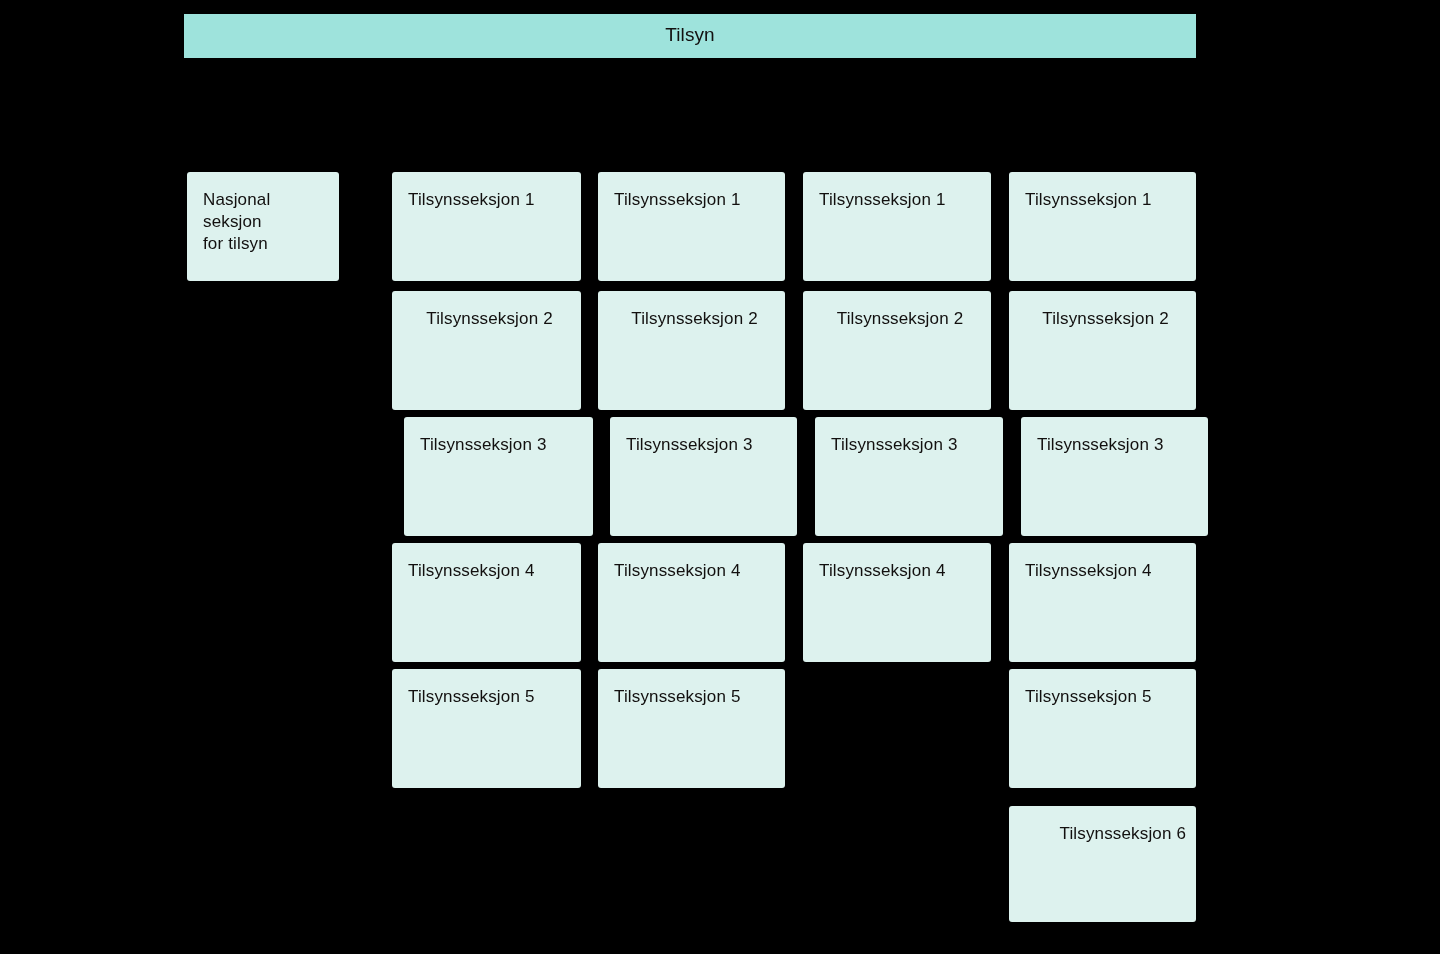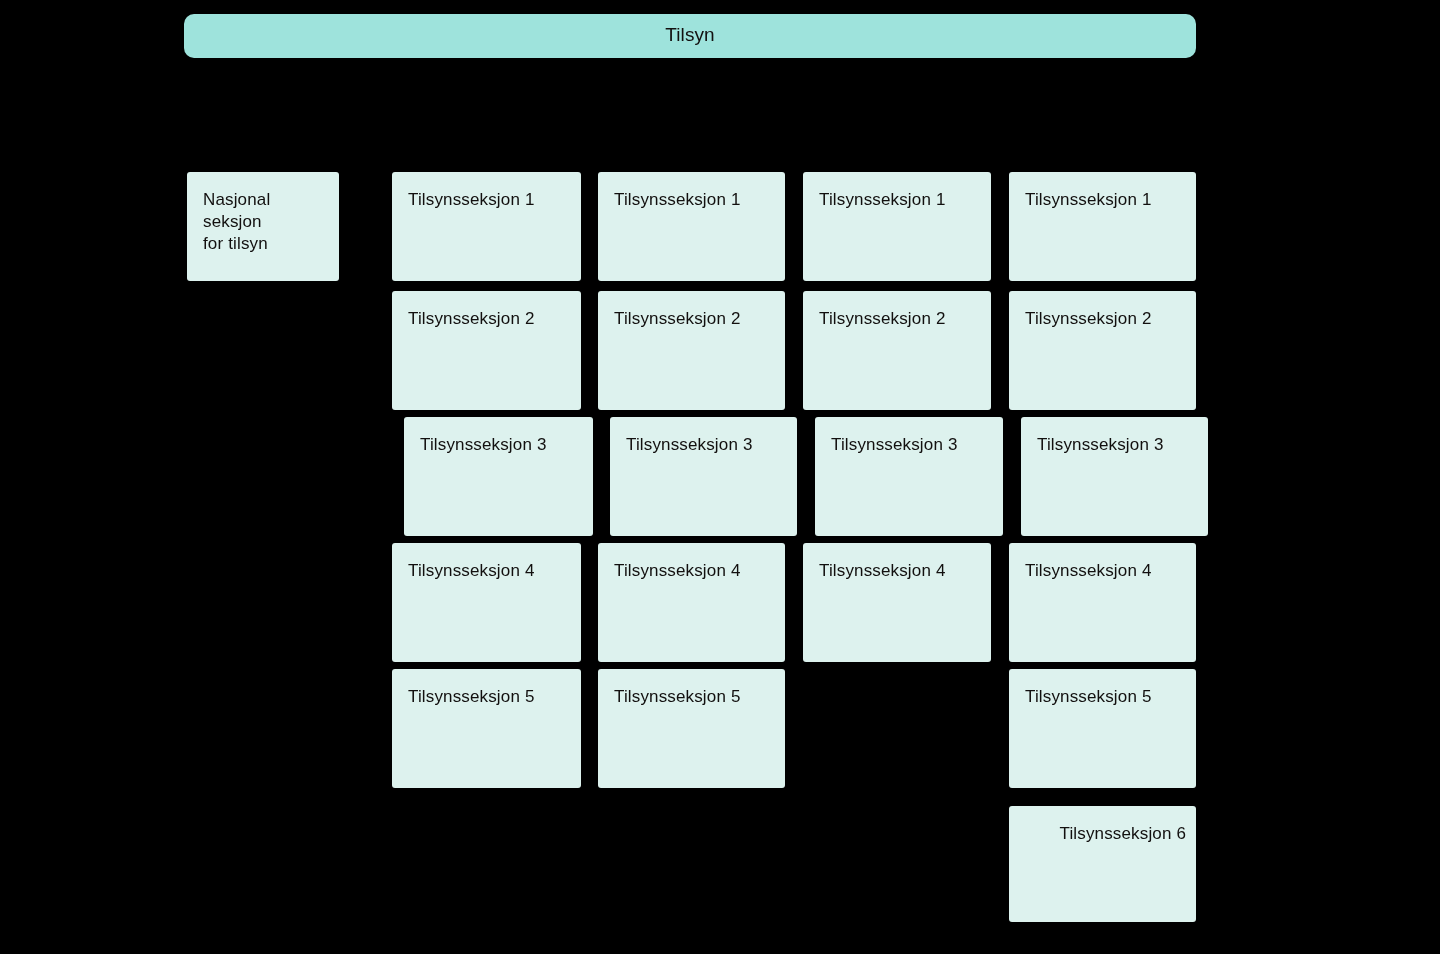--- a/index.html
+++ b/index.html
@@ -28,21 +28,20 @@
   
   .header-bar {
     position: absolute;
     left: 184px;
     top: 14px;
     width: 1012px;
     height: 44px;
     background: #9ee3dc;
     overflow: hidden;
     box-sizing: border-box;
-    border-radius: 10px;
   }
   .header-title {
     position: absolute;
     left: 0;
     top: 9px;
     width: 100%;
     text-align: center;
     font-size: 19px;
     line-height: 24px;
     color: #12100f;
@@ -83,21 +82,21 @@
 
   
   .col-0 { left: 187px; width: 152px; }
   .col-1 { left: 392px; width: 189px; }
   .col-2 { left: 598px; width: 187px; }
   .col-3 { left: 803px; width: 188px; }
   .col-4 { left: 1009px; width: 187px; }
 
   
   .row-1 { top: 172px;  height: 109px; }
-  .row-2 { top: 291px;  height: 119px; }
+  .row-2 { top: 291px;  height: 119px; text-align: center; }
   .row-3 { top: 417px;  height: 119px; margin-left: 12px; }
   .row-4 { top: 543px;  height: 119px; padding-left: 25px; }
   .row-5 { top: 669px;  height: 119px; padding-left: 19px; }
   .row-6 { top: 806px;  height: 116px; text-align: right; }
 </style>
 </head>
 <body>
 
 <div id="org-canvas">
 

